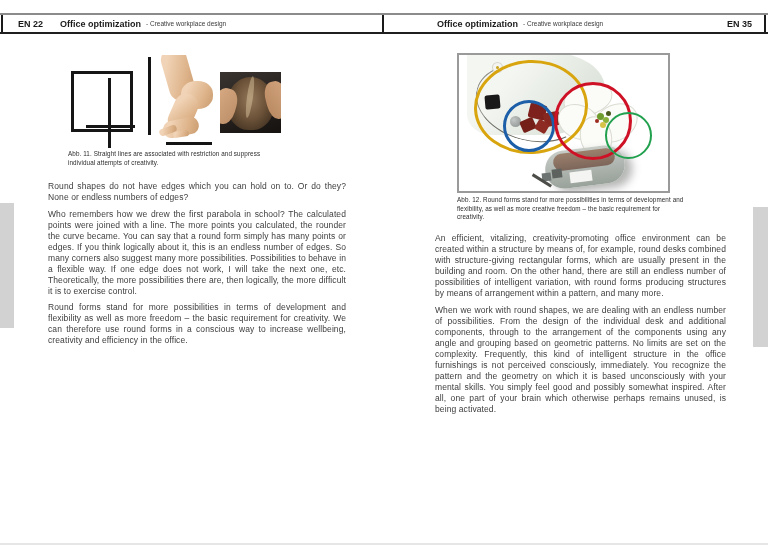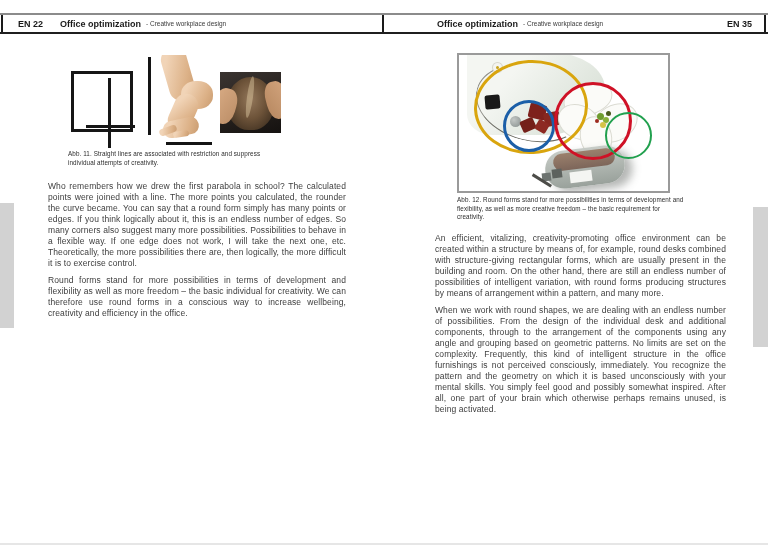--- a/index.html
+++ b/index.html
@@ -167,22 +167,23 @@
     <div id="head-hair"></div>
     <div id="head-streak"></div>
     <div id="hand-left"></div>
     <div id="hand-right"></div>
   </div>
 </div>
 
 <div class="abs caption" id="caption-abb11">Abb. 11. Straight lines are associated with restriction and suppress individual attempts of creativity.</div>
 
 <div class="abs bodytext" id="left-text">
+  <p>Round shapes do not have edges which you can hold on to. Or do they? None or endless numbers of edges?</p>
   <p>Who remembers how we drew the first parabola in school? The calculated points were joined with a line. The more points you calculated, the rounder the curve became. You can say that a round form simply has many points or edges. If you think logically about it, this is an endless number of edges. So many corners also suggest many more possibilities. Possibilities to behave in a flexible way. If one edge does not work, I will take the next one, etc. Theoretically, the more possibilities there are, then logically, the more difficult it is to exercise control.</p>
-  <p>Round forms stand for more possibilities in terms of development and flexibility as well as more freedom – the basic individual for creativity. We can therefore use round forms in a conscious way to increase wellbeing, creativity and efficiency in the office.</p>
+  <p>Round forms stand for more possibilities in terms of development and flexibility as well as more freedom – the basic requirement for creativity. We can therefore use round forms in a conscious way to increase wellbeing, creativity and efficiency in the office.</p>
 </div>
 
 <div class="abs" id="fig-abb12">
   <div id="desk-shape"></div>
   <div id="desk-edge"></div>
   <div id="knob"></div>
   <div id="knob-dot"></div>
   <div id="chair-black"></div>
   <div id="cylinder"></div>
 

